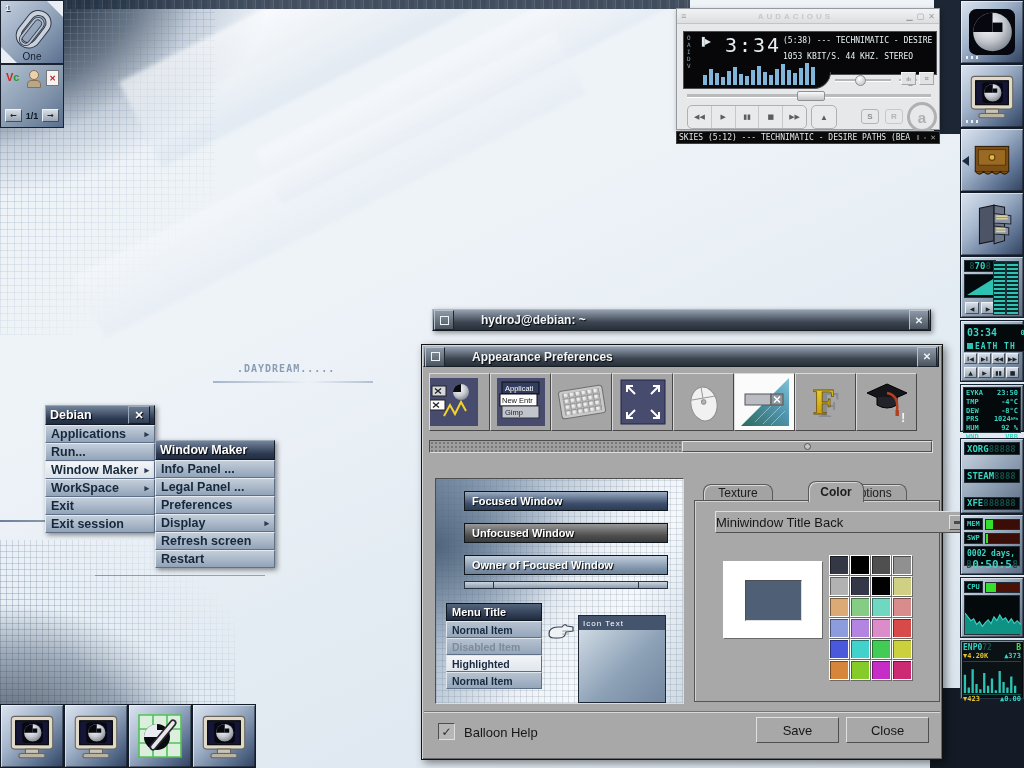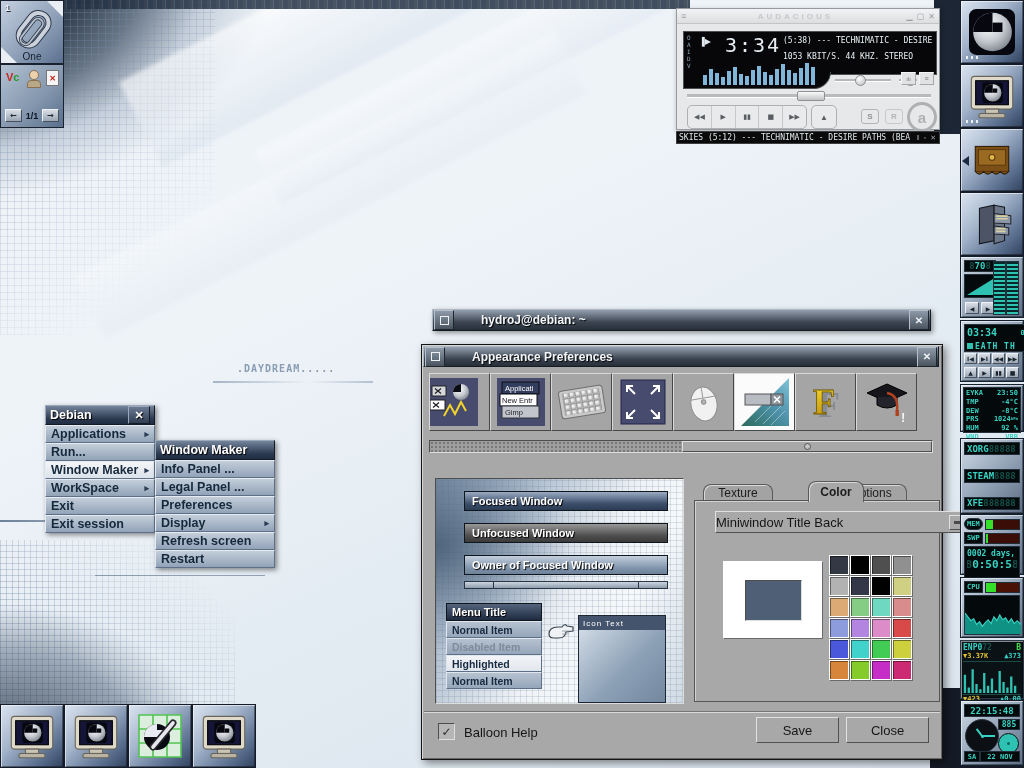--- a/index.html
+++ b/index.html
@@ -631,28 +631,28 @@
         <span class="ghost">8888</span>
       </div>
     <div class="lcd lcdrow" style="height:22px;padding:0 2px;font-size:9px;">
         <span class="seg" style="font-size:9px;">XFE</span>
         <span class="ghost">888888</span>
       </div>
   </div>
 
   <div class="dapp" style="left:960px;top:514px;height:61px;">
     <div class="lcdrow" style="gap:2px;">
-      <span class="lcd seg" style="font-size:7px;padding:1px 2px;border-radius:6px;">MEM</span>
+      <span class="lcd seg" style="font-size:7px;padding:1px 2px;">MEM</span>
       <span style="flex:1;height:9px;background:linear-gradient(90deg,#35e02a 0 7px,#3a0e06 7px);border:1px solid #222c36;"></span>
     </div>
     <div class="lcdrow" style="gap:2px;margin-top:2px;">
       <span class="lcd seg" style="font-size:7px;padding:1px 2px;">SWP</span>
       <span style="flex:1;height:9px;background:linear-gradient(90deg,#35e02a 0 2px,#3a0e06 2px);border:1px solid #222c36;"></span>
     </div>
-    <div class="lcd" style="margin-top:2px;height:36px;padding:2px;">
+    <div class="lcd" style="margin-top:2px;height:20px;padding:2px;">
       <div class="seg" style="font-size:8px;">0002 days,</div>
       <div class="lcdrow" style="justify-content:center;font-size:11px;">
           <span class="ghost seg" style="color:#155049;">8</span>
           <span class="seg" style="font-size:11px;">0:50:5</span>
           <span class="ghost seg" style="color:#155049;">8</span>
         </div>
     </div>
   </div>
 
   <div class="dapp" style="left:960px;top:577px;height:61px;">
@@ -668,56 +668,34 @@
     </div>
   </div>
 
   <div class="dapp" style="left:960px;top:640px;height:59px;background:#0a1216;border:1px solid #2a3845;padding:2px;">
     <div class="lcdrow" style="font-size:8px;">
       <span class="seg" style="font-size:8px;">ENP0</span>
       <span class="ghost seg" style="font-size:8px;">72</span>
       <span class="seg" style="margin-left:auto;color:#4ae04a;font-size:8px;">B</span>
     </div>
     <div class="lcdrow" style="font-size:7px;">
-      <span class="seg" style="color:#e0c030;font-size:7px;">▼3.37K</span>
+      <span class="seg" style="color:#e0c030;font-size:7px;">▼4.20K</span>
       <span class="seg" style="margin-left:auto;font-size:7px;">▲373</span>
     </div>
     <div style="height:32px;margin-top:1px;border-top:1px solid #1c4a44;">
       <svg width="56" height="31" viewBox="0 0 58 34" preserveAspectRatio="none">
         <path d="M2 34V14M6 34V28M10 34V8M14 34V24M18 34V30M22 34V12M26 34V26M30 34V18M34 34V31M38 34V10M42 34V22M46 34V28M50 34V16M54 34V26" stroke="#2ec2b2" stroke-width="2.4"></path>
       </svg>
     </div>
     <div class="lcdrow" style="font-size:7px;border-top:1px solid #1c4a44;">
       <span class="seg" style="color:#e0c030;font-size:7px;">▼423</span>
       <span class="seg" style="margin-left:auto;font-size:7px;">▲0.00</span>
     </div>
   </div>
 
-  <div class="dapp" style="left:960px;top:700px;height:66px;">
-    <div class="lcd lcdrow" style="height:13px;justify-content:center;">
-        <span class="seg" style="font-size:9px;">22:15:48</span>
-      </div>
-    <div style="position:absolute;left:4px;top:18px;width:32px;height:32px;border-radius:50%;background:#0c1014;border:1px solid #2a3642;">
-      <span style="position:absolute;left:16px;top:15px;width:13px;height:1.6px;background:#38d2c2;transform-origin:0 50%;transform:rotate(0deg);"></span>
-      <span style="position:absolute;left:16px;top:15px;width:9px;height:2px;background:#38d2c2;transform-origin:0 50%;transform:rotate(-127deg);"></span>
-      <span style="position:absolute;left:14.5px;top:14.5px;width:3px;height:3px;border-radius:50%;background:#38d2c2;"></span>
-    </div>
-    <div class="lcd lcdrow" style="position:absolute;right:3px;top:18px;width:22px;height:11px;justify-content:center;">
-        <span class="seg" style="font-size:8px;">885</span>
-      </div>
-    <div style="position:absolute;right:4px;top:32px;width:19px;height:19px;border-radius:50%;background:#2ec2b2;border:1px solid #0c1014;">
-      <span style="position:absolute;left:8px;top:8px;width:3px;height:3px;border-radius:50%;background:#0c6a60;"></span>
-    </div>
-    <div class="lcd lcdrow" style="position:absolute;left:3px;bottom:3px;width:16px;height:11px;justify-content:center;">
-        <span class="seg" style="font-size:7px;">SA</span>
-      </div>
-    <div class="lcd lcdrow" style="position:absolute;right:3px;bottom:3px;width:40px;height:11px;justify-content:center;">
-        <span class="seg" style="font-size:7px;">22 NOV</span>
-      </div>
-  </div>
 
   <div class="tile" style="left:0;top:704px;">
     <svg width="48" height="48">
         <use href="#monitor"></use>
       </svg>
   </div>
   <div class="tile" style="left:64px;top:704px;">
     <svg width="48" height="48">
         <use href="#monitor"></use>
       </svg>

